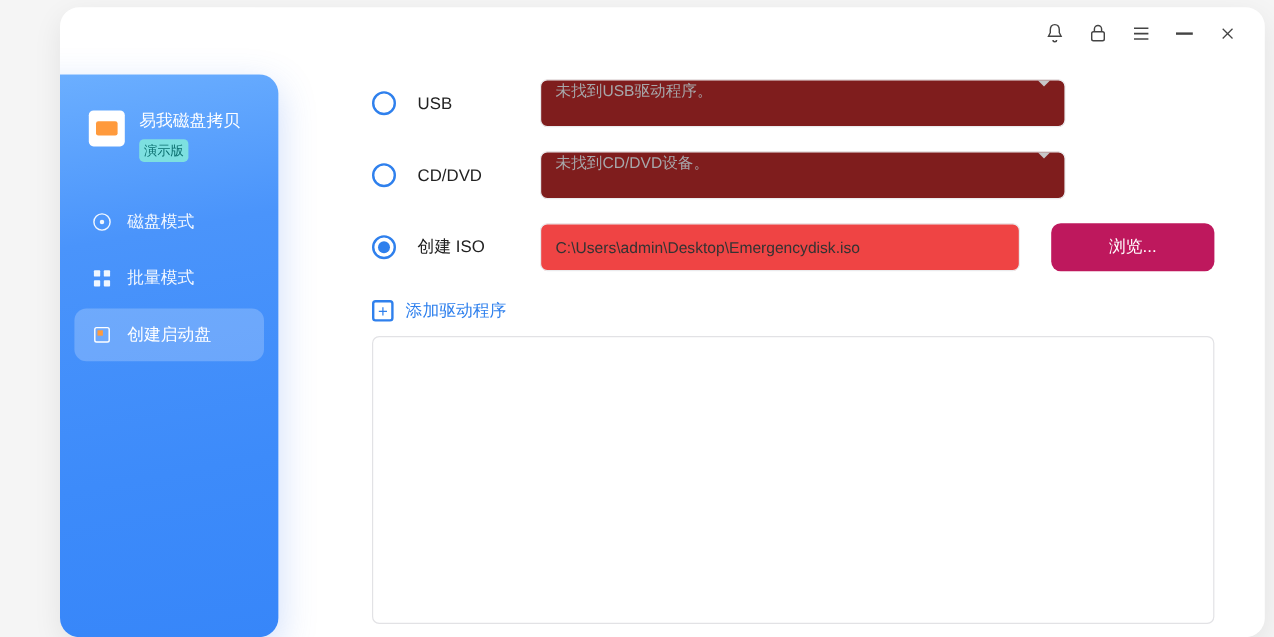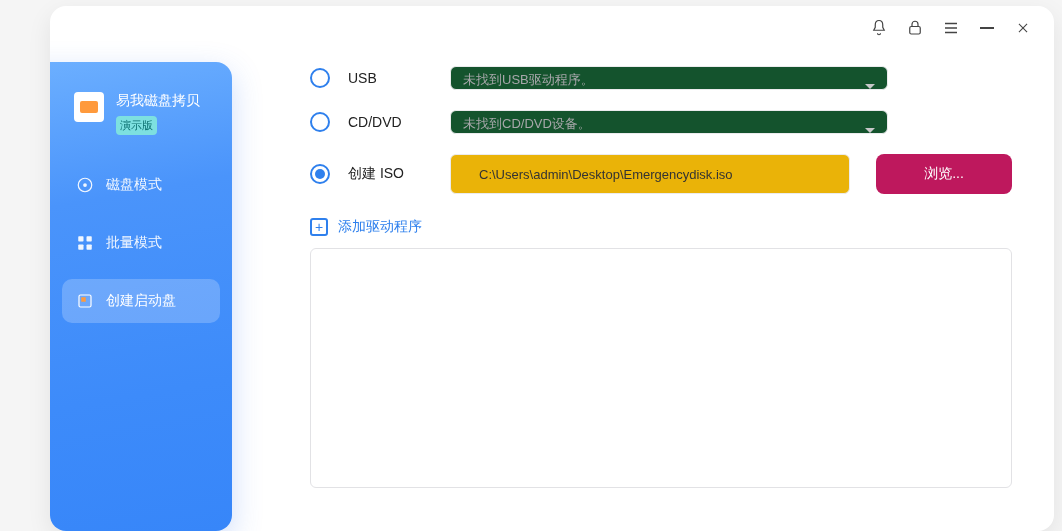--- a/index.html
+++ b/index.html
@@ -86,21 +86,21 @@
     .brand-text { display: flex; flex-direction: column; gap: 6px; }
     .brand-title { color: #fff; font-size: 14px; font-weight: 500; }
     .brand-badge {
       align-self: flex-start;
       background: #7de0e0;
       color: #0a6e6e;
       font-size: 11px;
       padding: 2px 4px;
       border-radius: 4px;
     }
-    .nav { display: flex; flex-direction: column; gap: 14px; padding: 4px 12px 0 54px; }
+    .nav { display: flex; flex-direction: column; gap: 3px; padding: 4px 12px 0 54px; }
     .nav-item {
       display: flex;
       align-items: center;
       gap: 12px;
       height: 44px;
       padding: 0 14px;
       border-radius: 10px;
       color: rgba(255,255,255,0.92);
       font-size: 14px;
       cursor: pointer;
@@ -151,47 +151,47 @@
       border-radius: 50%;
     }
     .radio-label {
       width: 84px;
       font-size: 14px;
       color: #222;
     }
     .combo {
       flex: 1;
       max-width: 438px;
-      height: 24px;
-      background: #14532d;
+      height: 40px;
+      background: #7f1d1d;
       border: 1px solid #ebebed;
       border-radius: 6px;
       padding: 0 36px 0 12px;
       display: flex;
-      align-items: flex-end;
+      align-items: flex-start;
       color: #a7a7aa;
       font-size: 13px;
       position: relative;
     }
     .combo .caret {
       position: absolute;
       right: 12px;
       width: 0; height: 0;
       border-left: 5px solid transparent;
       border-right: 5px solid transparent;
       border-top: 5px solid #c7c7c9;
     }
     .path-input {
       flex: 1;
       max-width: 438px;
       height: 40px;
-      background: #eab308;
+      background: #ef4444;
       border: 1px solid #ebebed;
       border-radius: 6px;
-      padding: 0 28px;
+      padding: 0 12px;
       font-size: 13px;
       color: #333;
       outline: none;
     }
     .browse-btn {
       width: 136px;
       height: 40px;
       background: #be185d;
       color: #fff;
       border: none;

